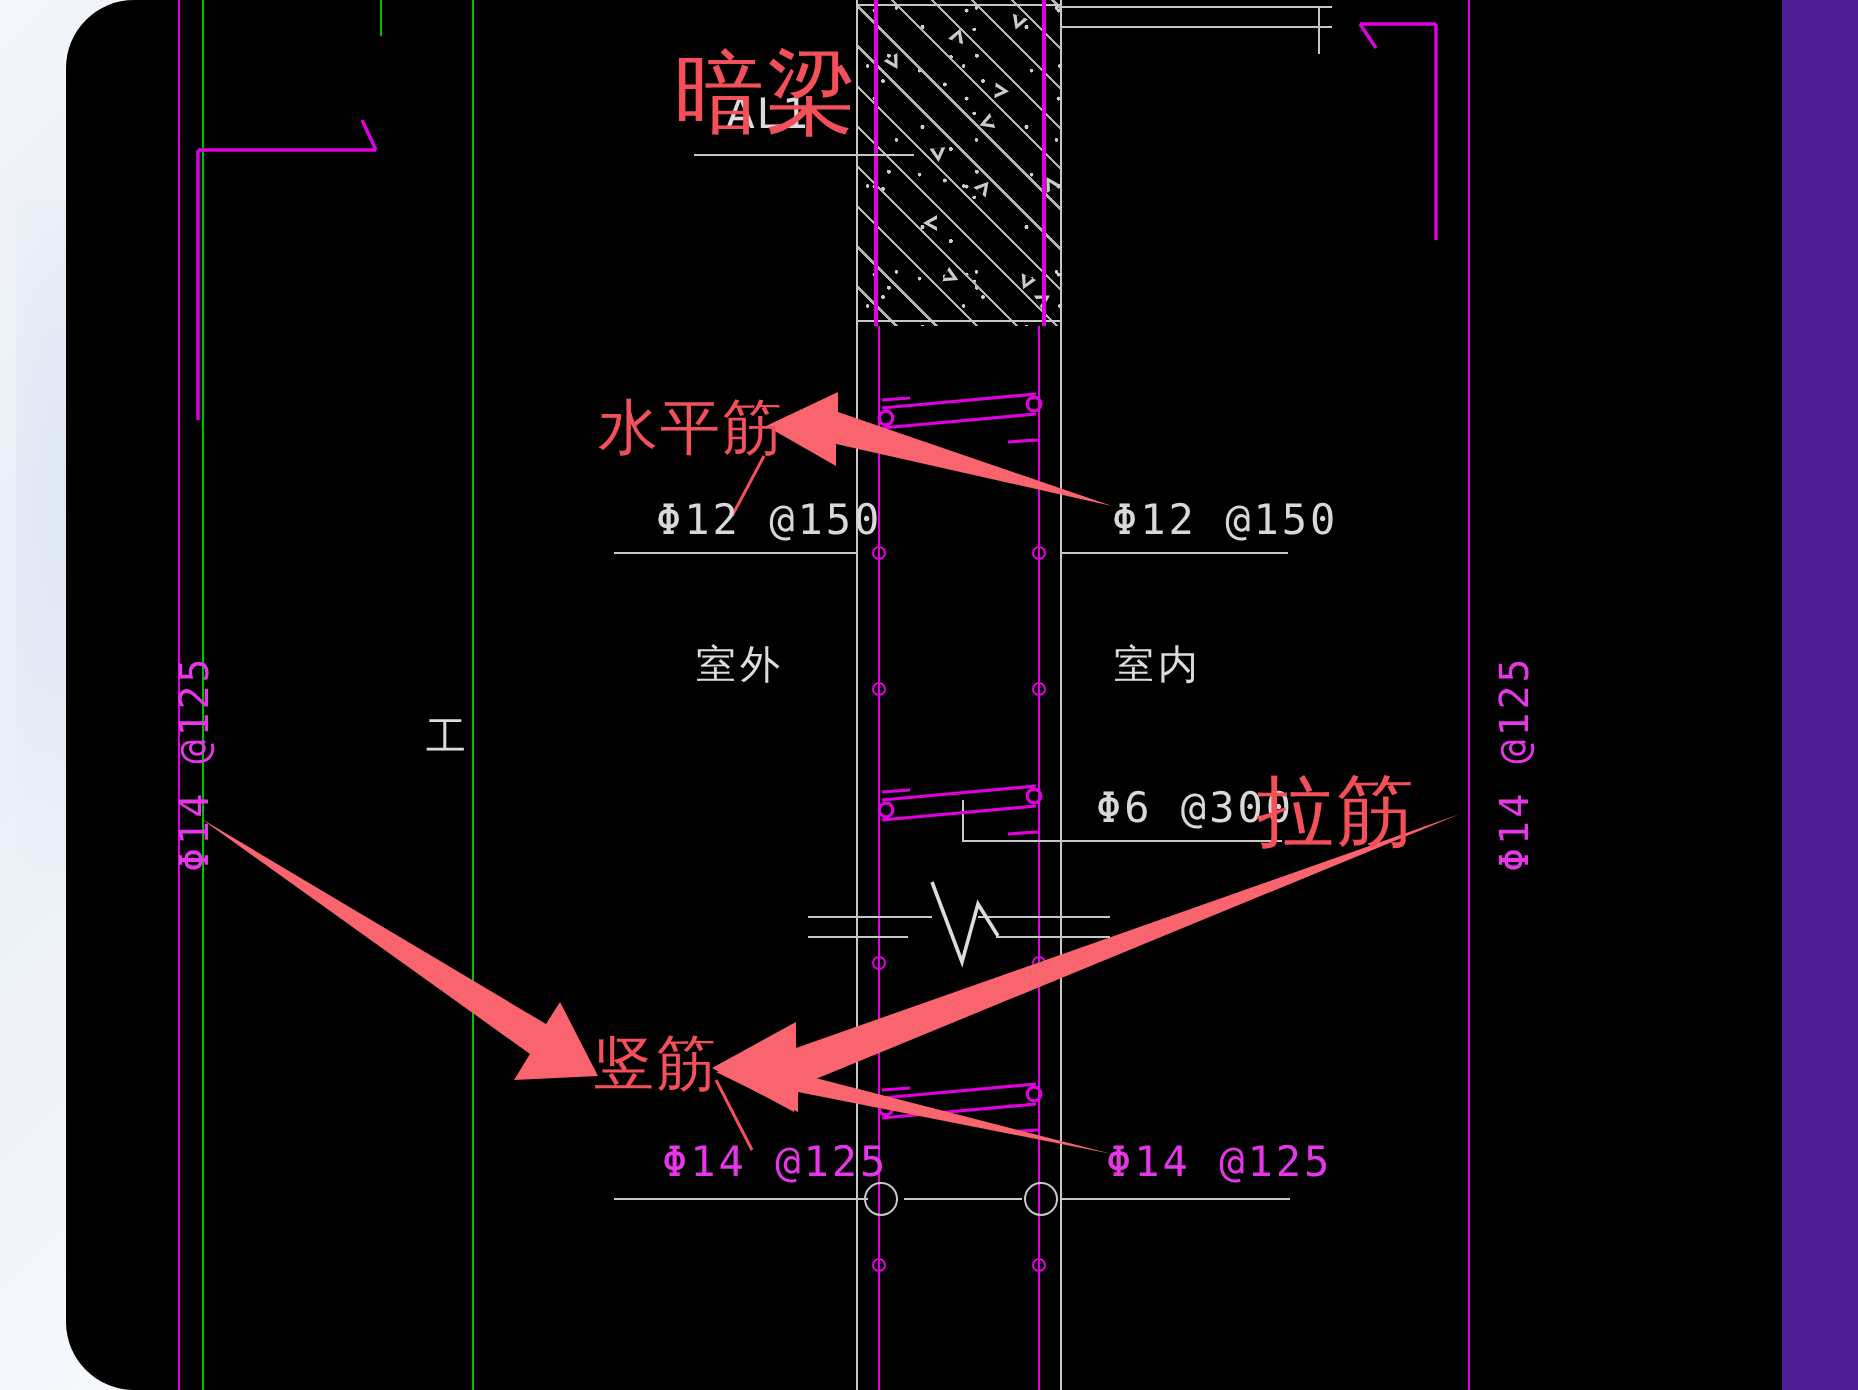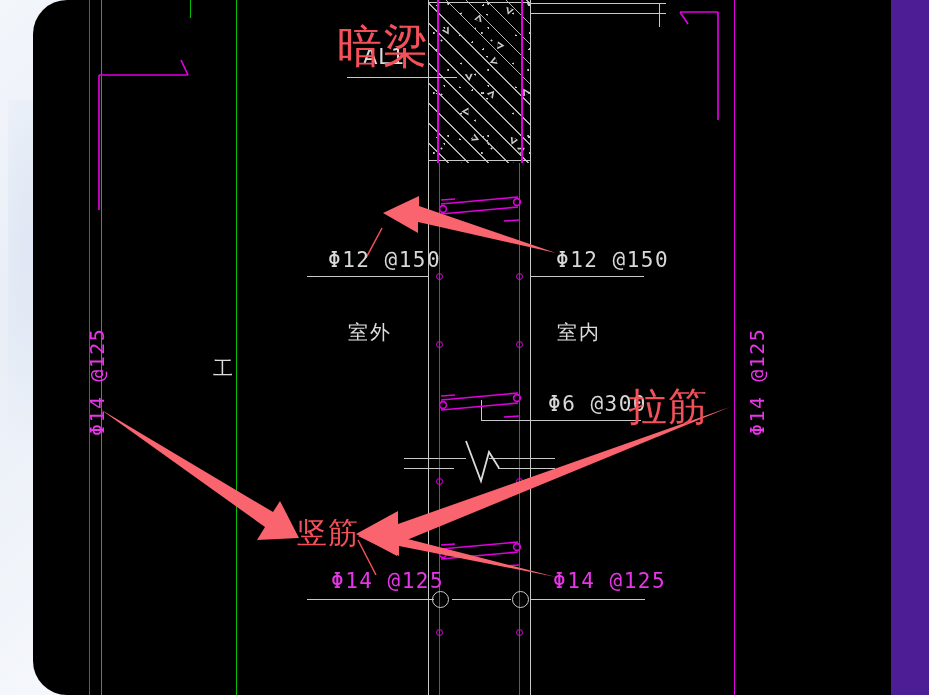--- a/index.html
+++ b/index.html
@@ -331,20 +331,21 @@
       <div class="txt txt-mag" style="left:331px; top:571px; font-size:21px; letter-spacing:1.5px;">Φ14 @125</div>
 
       <div class="txt txt-mag" style="left:553px; top:571px; font-size:21px; letter-spacing:1.5px;">Φ14 @125</div>
 
       <div class="txt txt-mag vert-text" style="left:87px; top:436px; font-size:20px; letter-spacing:1.5px;">Φ14 @125</div>
 
       <div class="txt txt-mag vert-text" style="left:747px; top:436px; font-size:20px; letter-spacing:1.5px;">Φ14 @125</div>
 
       <div class="txt txt-red" style="left:337px; top:24px; font-size:45px; letter-spacing:1px;">暗梁</div>
 
+      <div class="txt txt-red" style="left:299px; top:200px; font-size:30px; letter-spacing:1px;">水平筋</div>
 
       <div class="txt txt-red" style="left:628px; top:387px; font-size:39px; letter-spacing:1px;">拉筋</div>
 
       <div class="txt txt-red" style="left:297px; top:518px; font-size:30px; letter-spacing:1px;">竖筋</div>
 
     </div>
   </div>
 </div>
 
 </body></html>

